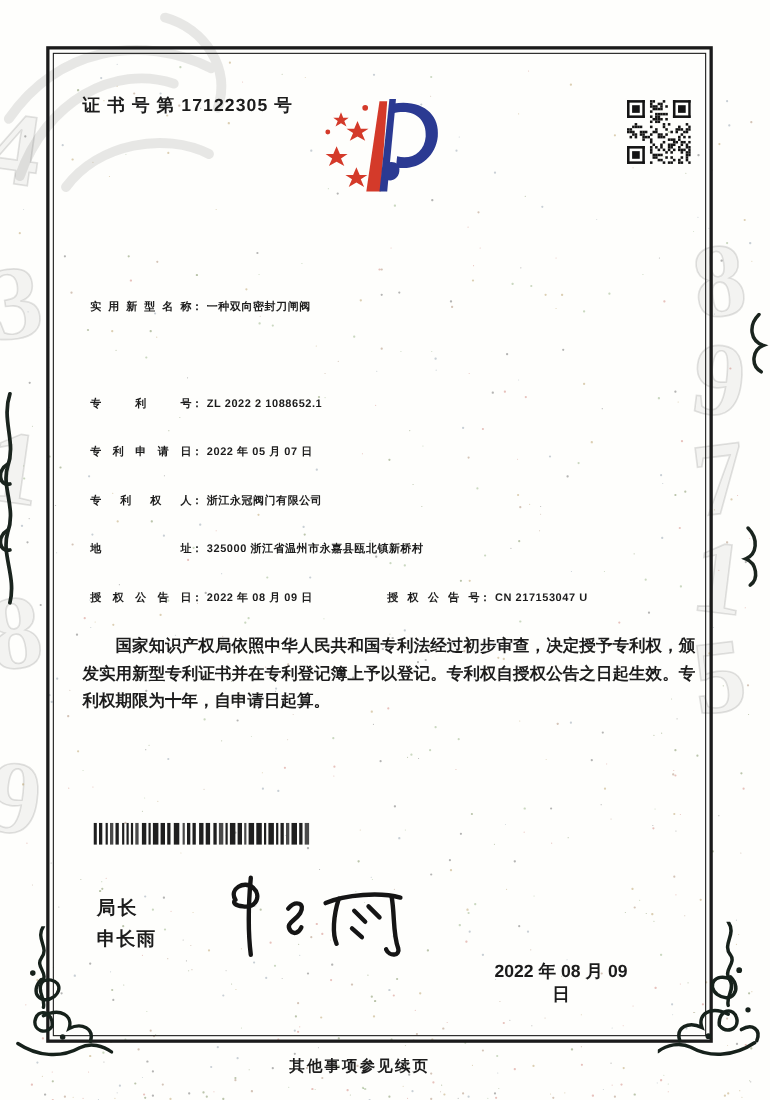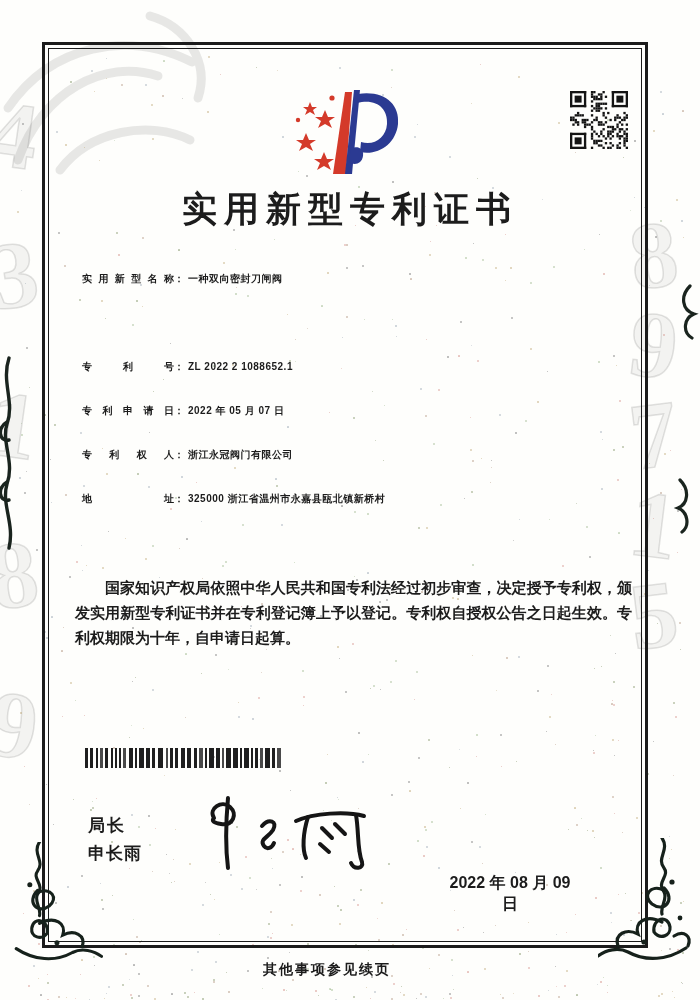--- a/index.html
+++ b/index.html
@@ -698,20 +698,21 @@
       <span class="speck" style="left: 63px; top: 627px; width: 1px; height: 1px; background: rgba(150, 110, 80, 0.4);"></span>
       <span class="speck" style="left: 485px; top: 814px; width: 1.1px; height: 1.1px; background: rgba(140, 170, 120, 0.45);"></span>
       <span class="speck" style="left: 182px; top: 98px; width: 0.9px; height: 0.9px; background: rgba(90, 90, 90, 0.45);"></span>
       <span class="speck" style="left: 75px; top: 998px; width: 0.9px; height: 0.9px; background: rgba(190, 80, 70, 0.35);"></span>
       <span class="speck" style="left: 426px; top: 527px; width: 2px; height: 2px; background: rgba(180, 150, 90, 0.45);"></span>
       <span class="speck" style="left: 47px; top: 920px; width: 1.8px; height: 1.8px; background: rgba(190, 80, 70, 0.35);"></span>
     </div>
 
   <div class="frame"></div>
 
+  <div class="abs cert-no">证 书 号 第 17122305 号</div>
 
   <svg class="abs" style="left:288px;top:86px;" width="120" height="92" viewBox="0 0 120 92">
     <g fill="#d43a2a">
       <polygon points="22,16 24,21 29,21 25,24 27,29 22,26 17,29 19,24 15,21 20,21"></polygon>
       <polygon points="37,24 40,31 47,31 41,35 44,42 37,38 30,42 33,35 27,31 34,31"></polygon>
       <polygon points="18,47 21,54 28,54 22,58 25,65 18,61 11,65 14,58 8,54 15,54"></polygon>
       <polygon points="36,66 39,73 46,73 40,77 43,84 36,80 29,84 32,77 26,73 33,73"></polygon>
       <circle cx="44" cy="12" r="2.6"></circle>
       <circle cx="10" cy="34" r="2.2"></circle>
       <polygon points="57,6 64,6 58,88 45,88"></polygon>
@@ -886,36 +887,39 @@
       <rect x="23" y="23" width="1" height="1" fill="#141414"></rect>
       <rect x="9" y="24" width="1" height="1" fill="#141414"></rect>
       <rect x="14" y="24" width="1" height="1" fill="#141414"></rect>
       <rect x="16" y="24" width="1" height="1" fill="#141414"></rect>
       <rect x="17" y="24" width="1" height="1" fill="#141414"></rect>
       <rect x="20" y="24" width="1" height="1" fill="#141414"></rect>
       <rect x="21" y="24" width="1" height="1" fill="#141414"></rect>
       <rect x="24" y="24" width="1" height="1" fill="#141414"></rect>
     </svg>
 
-  <div class="abs title">实用新型专利证书</div>
 
   <div class="frow" style="top:272px">
     <span class="flabel">实用新型名称</span><span class="fcolon">：</span><span class="fval">一种双向密封刀闸阀</span>
   </div>
   <div class="frow" style="top:360px">
     <span class="flabel">专利号</span><span class="fcolon">：</span><span class="fval">ZL 2022 2 1088652.1</span>
   </div>
   <div class="frow" style="top:404px">
     <span class="flabel">专利申请日</span><span class="fcolon">：</span><span class="fval">2022 年 05 月 07 日</span>
   </div>
   <div class="frow" style="top:448px">
     <span class="flabel">专利权人</span><span class="fcolon">：</span><span class="fval">浙江永冠阀门有限公司</span>
   </div>
   <div class="frow" style="top:492px">
     <span class="flabel">地址</span><span class="fcolon">：</span><span class="fval">325000 浙江省温州市永嘉县瓯北镇新桥村</span>
+  </div>
+  <div class="frow pairs" style="top:536px">
+    <span class="pair1"><span class="flabel">授权公告日</span><span class="fcolon">：</span><span class="fval">2022 年 08 月 09 日</span></span>
+    <span><span class="flabel2">授权公告号</span><span class="fcolon">：</span><span class="fval">CN 217153047 U</span></span>
   </div>
 
   <div class="paras">
     <p>国家知识产权局依照中华人民共和国专利法经过初步审查，决定授予专利权，颁发实用新型专利证书并在专利登记簿上予以登记。专利权自授权公告之日起生效。专利权期限为十年，自申请日起算。</p>
   </div>
 
   <div class="abs" id="barcode" style="left:85px;top:748px;width:200px;height:20px;display:flex;align-items:stretch;overflow:hidden;">
       <div style="width: 3px; margin-right: 2px; background: rgb(31, 31, 31);"></div>
       <div style="width: 3px; margin-right: 3px; background: rgb(31, 31, 31);"></div>
       <div style="width: 2px; margin-right: 2px; background: rgb(31, 31, 31);"></div>

